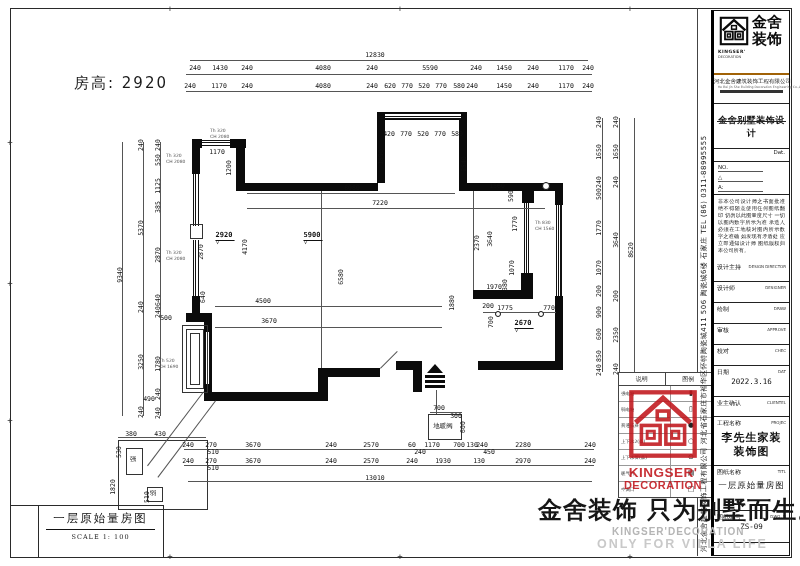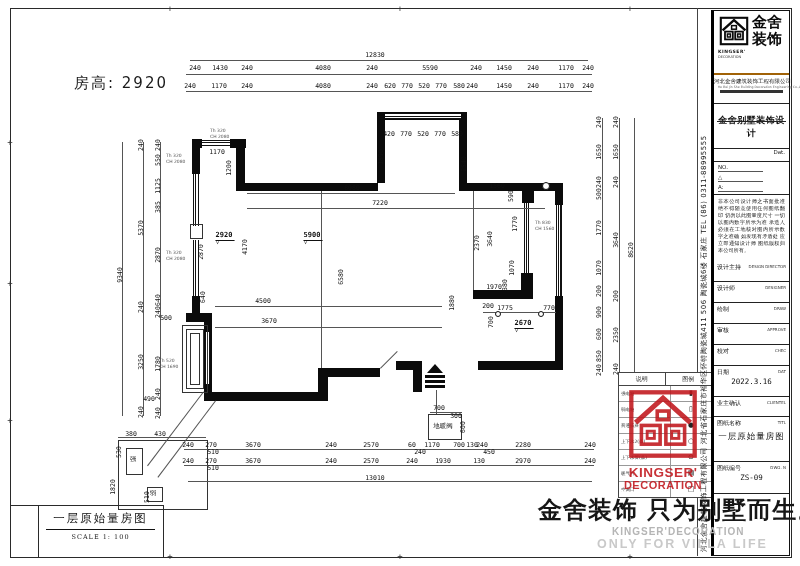--- a/index.html
+++ b/index.html
@@ -432,20 +432,28 @@
           <span class="cn">日期</span>
           <span class="en">DAT</span>
           <div class="val">
             <div>2022.3.16</div>
           </div>
         </div>
         <div class="tb-row" style="min-height: 19px;">
           <span class="cn">业主确认</span>
           <span class="en">CLIENTEL</span>
         </div>
+        <div class="tb-row" style="min-height: 48px;">
+          <span class="cn">工程名称</span>
+          <span class="en">PROJEC</span>
+          <div class="val big">
+            <div>李先生家装</div>
+            <div>装饰图</div>
+          </div>
+        </div>
         <div class="tb-row" style="min-height: 44px;">
           <span class="cn">图纸名称</span>
           <span class="en">TITL</span>
           <div class="val mid">
             <div>一层原始量房图</div>
           </div>
         </div>
         <div class="tb-row" style="min-height: 31px;">
           <span class="cn">图纸编号</span>
           <span class="en">DWG. N</span>

